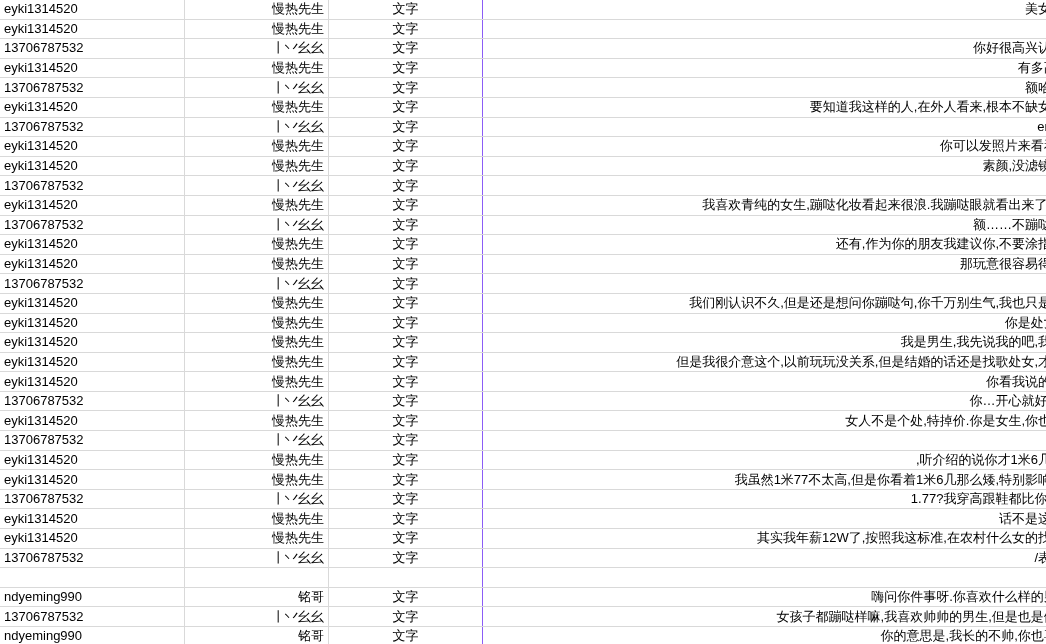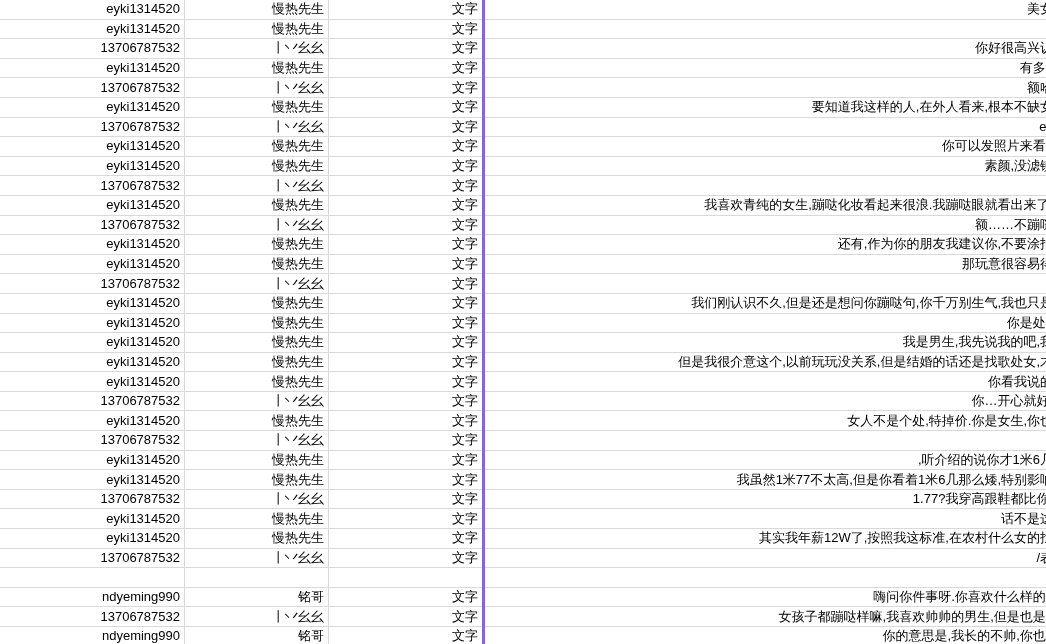--- a/index.html
+++ b/index.html
@@ -21,23 +21,23 @@
   }
   .sheet td {
     border-bottom: 1px solid #d9d9d9;
     font-size: 13px;
     line-height: 18px;
     height: 18.6px;
     padding: 0 4px;
     white-space: nowrap;
     overflow: hidden;
   }
-  .col-a { width: 176px; text-align: right; border-right: 1px solid #d9d9d9; }
+  .col-a { width: 176px; text-align: left; border-right: 1px solid #d9d9d9; }
   .col-b { width: 135px; text-align: right; border-right: 1px solid #d9d9d9; }
-  .col-c { width: 145px; text-align: right; border-right: 3px solid #8b5cf6; }
+  .col-c { width: 145px; text-align: center; border-right: 1px solid #8b5cf6; }
   .col-d { width: 590px; text-align: right; padding-right: 90px; }
   .row-blank td { height: 18.6px; }
   .row-blank .col-d { border-bottom: 1px solid #d9d9d9; }
 </style>
 </head>
 <body>
 
 <table class="sheet">
   <tbody>
       <tr>

